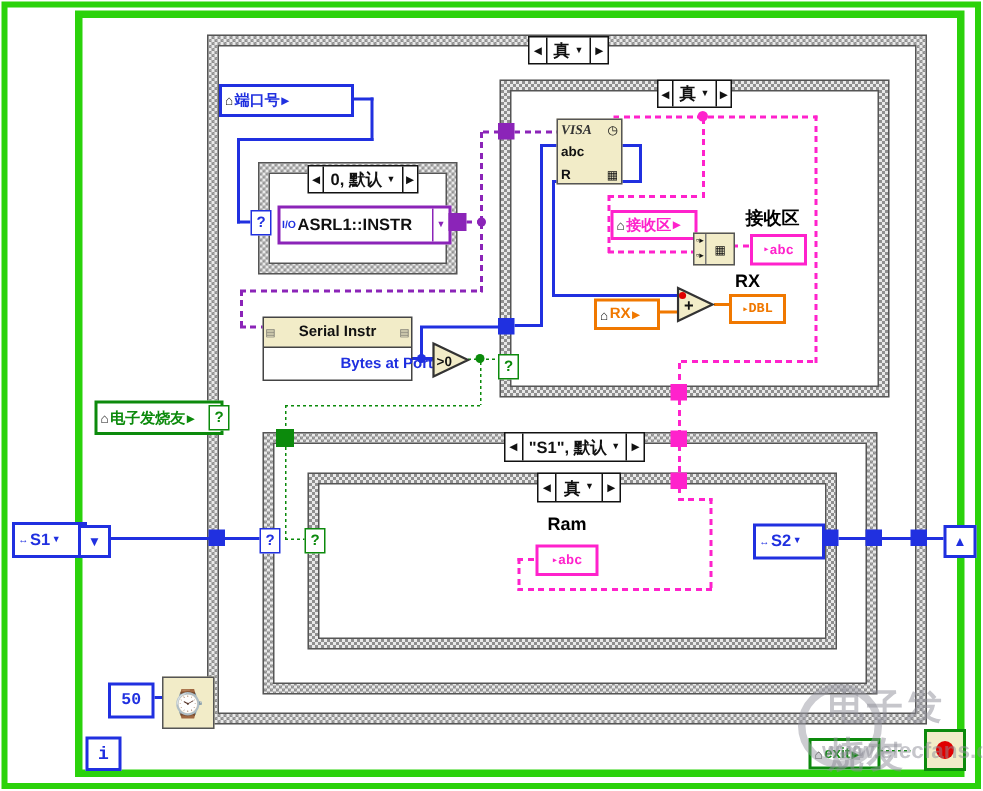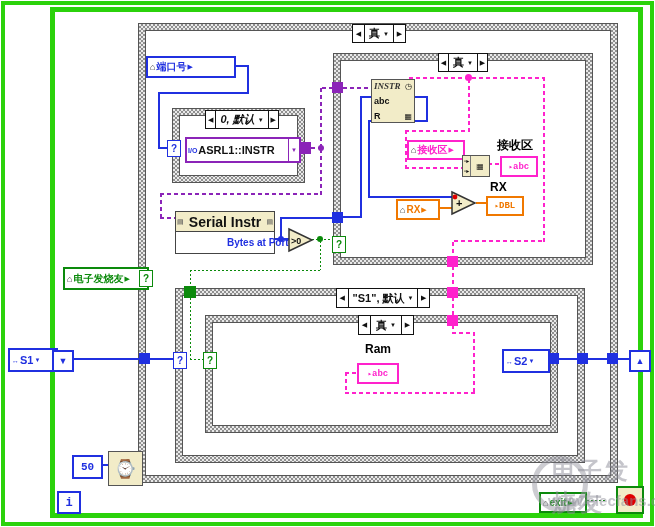--- a/index.html
+++ b/index.html
@@ -103,21 +103,21 @@
     <div class="cell arr arrR">▶</div>
   </div>
   <div class="abs sel" style="left:438px;top:53px;width:48px;height:17px;">
     <div class="cell arr arrL">◀</div>
     <div class="cell txt">
         <span>真</span>
         <span class="drop">▼</span>
       </div>
     <div class="cell arr arrR">▶</div>
   </div>
-  <div class="abs sel" style="left:205px;top:110px;width:72px;height:17px;font-style:italic;">
+  <div class="abs sel" style="left:205px;top:110px;width:72px;height:17px;">
     <div class="cell arr arrL">◀</div>
     <div class="cell txt">
         <span>0, 默认</span>
         <span class="drop">▼</span>
       </div>
     <div class="cell arr arrR">▶</div>
   </div>
   <div class="abs sel" style="left:336px;top:288px;width:92px;height:18px;">
     <div class="cell arr arrL">◀</div>
     <div class="cell txt">
@@ -238,37 +238,37 @@
 
   <div class="abs c-purple" style="left:185px;top:137px;width:112px;height:22px;border:2px solid #8b24b8;background:#fff;display:flex;align-items:center;z-index:7;">
     <span style="font-size:7px;font-weight:bold;color:#2030e0;padding:0 1px;">I/O</span>
     <span style="font-weight:bold;font-size:11px;color:#111;flex:1;white-space:nowrap;">ASRL1::INSTR</span>
     <span style="font-size:6px;color:#8b24b8;border-left:1px solid #8b24b8;padding:0 2px;align-self:stretch;display:flex;align-items:center;">▼</span>
   </div>
 
   <div class="abs" style="left:175px;top:211px;width:98px;height:41px;border:1px solid #444;z-index:7;">
     <div style="height:19px;background:#f2ecc8;display:flex;align-items:center;justify-content:space-between;padding:0 1px;border-bottom:1px solid #444;">
       <span style="font-size:7px;color:#555;">▤</span>
-      <span style="font-weight:bold;font-size:14px;color:#111;white-space:nowrap;">Serial Instr</span>
+      <span style="font-weight:bold;font-size:10px;color:#111;white-space:nowrap;">Serial Instr</span>
       <span style="font-size:7px;color:#555;">▤</span>
     </div>
     <div style="height:20px;background:#fff;display:flex;align-items:center;justify-content:space-between;padding:0 3px;">
       <span style="font-size:10px;font-weight:bold;color:#2030e0;white-space:nowrap;margin-left:48px;">Bytes at Port</span>
       <span style="font-size:7px;color:#111;">▸</span>
     </div>
   </div>
 
   <svg class="abs" style="left:288px;top:227px;z-index:7;" width="26" height="26">
     <polygon points="1,2 24,13 1,24" fill="#f2ecc8" stroke="#333" stroke-width="1.5"></polygon>
     <text x="3" y="17" font-size="9" font-weight="bold" fill="#111">&gt;0</text>
   </svg>
 
   <div class="abs nbg" style="left:371px;top:79px;width:38px;height:40px;display:flex;flex-direction:column;justify-content:space-between;padding:1px 2px;">
     <div style="display:flex;justify-content:space-between;align-items:center;">
-      <span style="font-family:'Liberation Serif','DejaVu Serif',serif;font-style:italic;font-size:9px;font-weight:bold;color:#333;">INSTR</span>
+      <span style="font-family:'Liberation Serif','DejaVu Serif',serif;font-style:italic;font-size:9px;font-weight:bold;color:#333;">VISA</span>
       <span style="font-size:8px;color:#111;">◷</span>
     </div>
     <div style="font-size:9px;font-weight:bold;color:#111;line-height:8px;">abc</div>
     <div style="display:flex;justify-content:space-between;align-items:center;">
       <span style="font-size:9px;font-weight:bold;color:#111;">R</span>
       <span style="font-size:8px;color:#111;">▦</span>
     </div>
   </div>
 
   <div class="abs local c-pink" style="left:407px;top:140px;width:50px;height:16px;">

